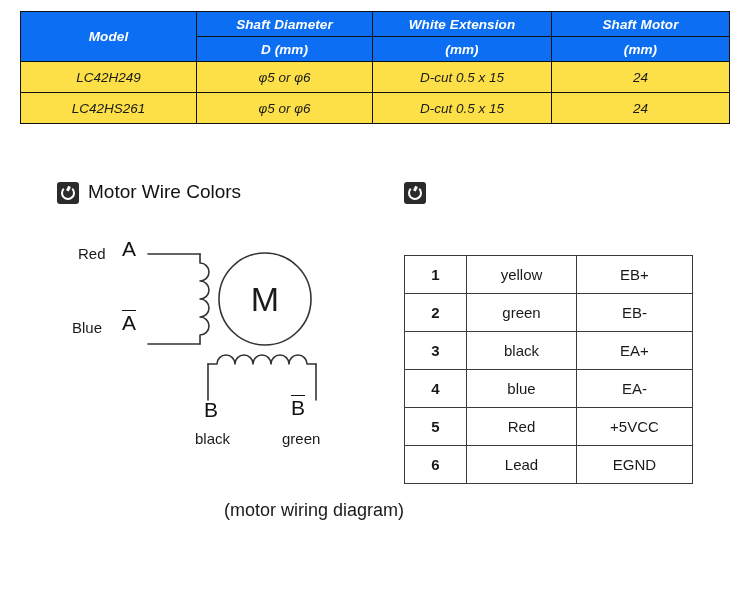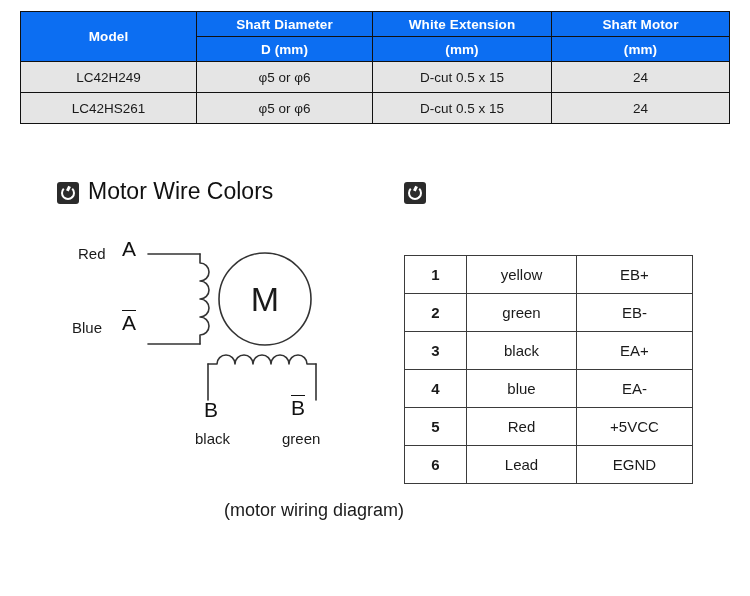--- a/index.html
+++ b/index.html
@@ -17,37 +17,38 @@
   }
 
   
   #spec-table {
     position: absolute;
     left: 20px;
     top: 11px;
     width: 709px;
     border-collapse: collapse;
     table-layout: fixed;
+    font-style: italic;
   }
   #spec-table td {
     border: 1px solid #111111;
     text-align: center;
     vertical-align: middle;
     font-size: 13.5px;
     height: 24px;
     padding: 0 2px;
   }
   #spec-table td.hd {
     background: #0c6ef2;
     color: #ffffff;
     font-weight: bold;
     letter-spacing: .1px;
   }
   #spec-table td.body-cell {
-    background: #e5e5e5;
+    background: #fde047;
     color: #1a1a1a;
     height: 30px;
   }
   .col-model { width: 176px; }
   .col-dia   { width: 176px; }
   .col-ext   { width: 179px; }
   .col-len   { width: 178px; }
 
   
   .section-heading {
@@ -80,21 +81,21 @@
     content: "";
     position: absolute;
     left: 10px;
     top: 3.5px;
     width: 2.6px;
     height: 5px;
     background: #ffffff;
     transform: rotate(26deg);
   }
   .sec-title {
-    font-size: 23px;
+    font-size: 19px;
     line-height: 25px;
     color: #111111;
     font-weight: normal;
     max-width: 270px;
   }
   #heading-motor  { left: 57px; top: 179px; }
   #heading-encoder { left: 404px; top: 179px; }
 
   
   #wiring-diagram {

